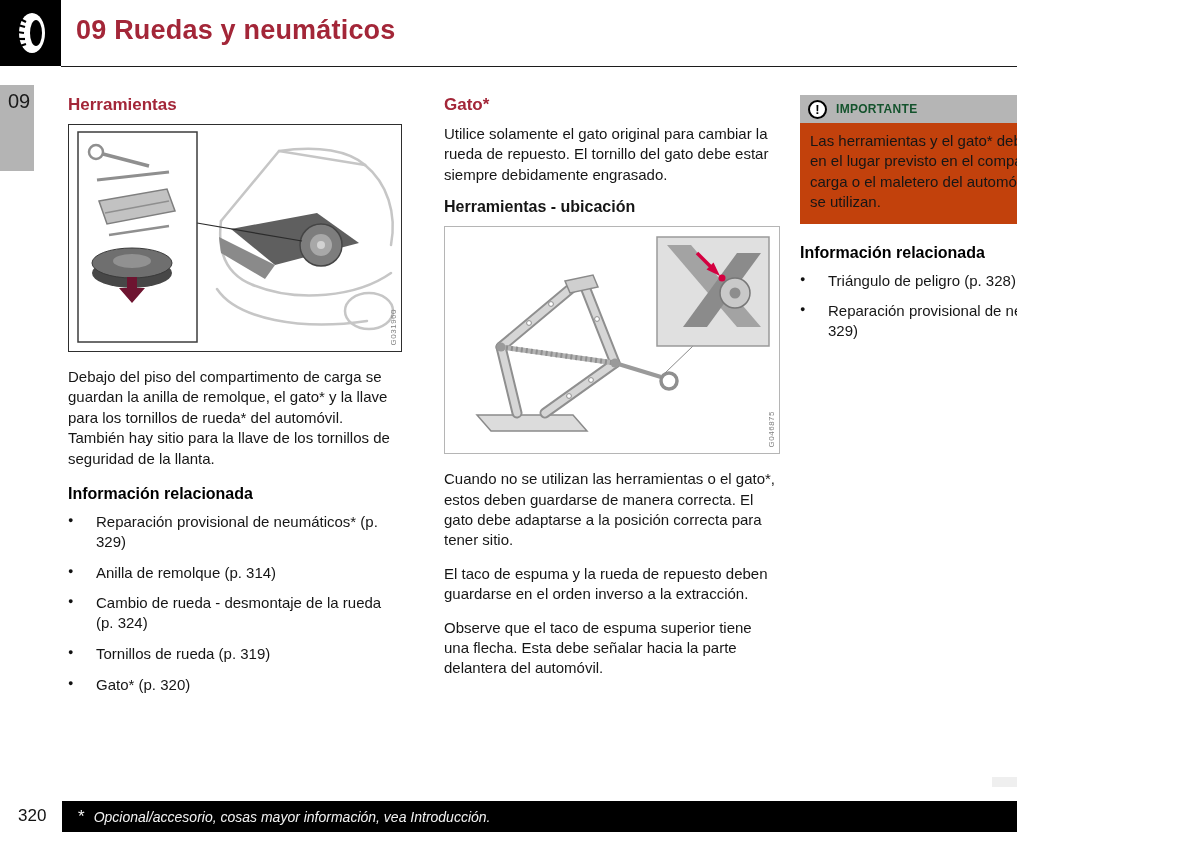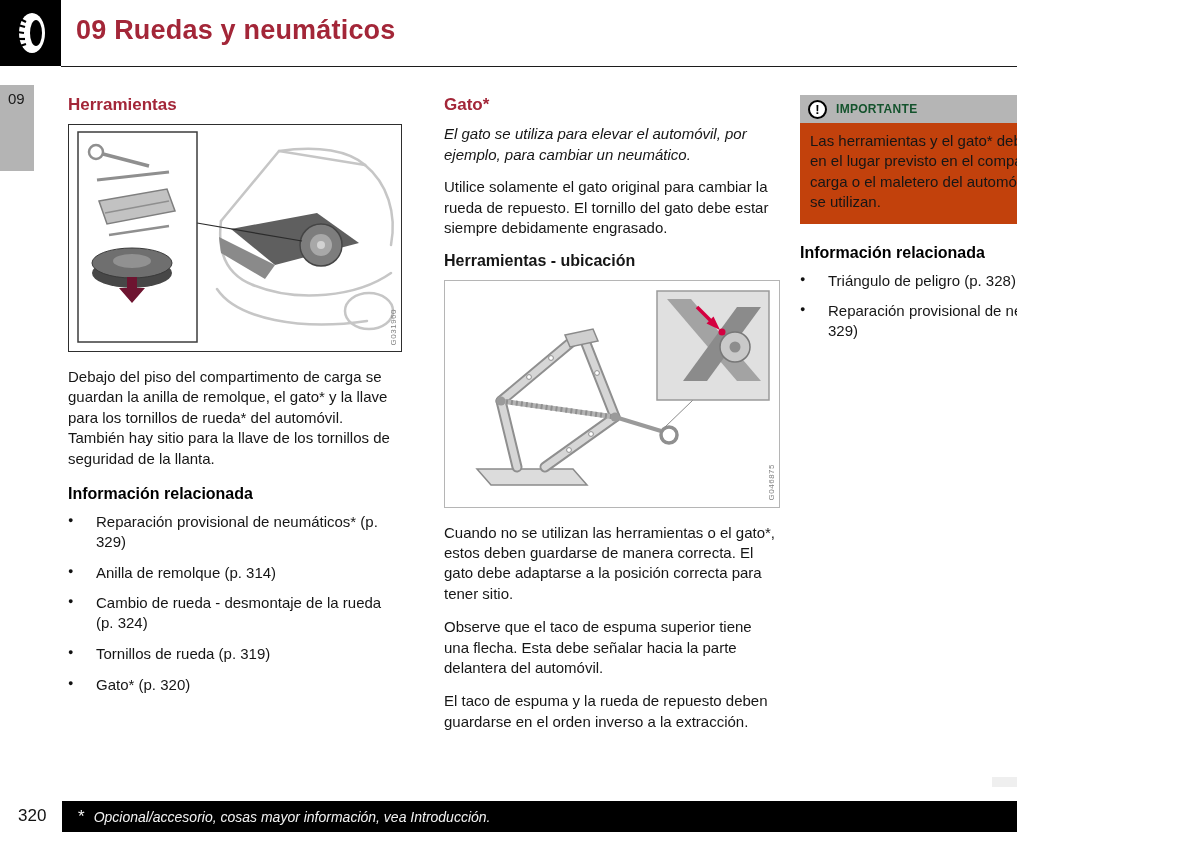--- a/index.html
+++ b/index.html
@@ -5,21 +5,21 @@
   * { margin:0; padding:0; box-sizing:border-box; }
   html,body { width:1200px; height:845px; background:#fff; font-family:"Liberation Sans",sans-serif; color:#161616; }
   .page { position:relative; width:1017px; height:845px; background:#fff; overflow:hidden; }
 
   
   .chapter-badge { position:absolute; left:0; top:0; width:61px; height:66px; background:#000; display:flex; align-items:center; justify-content:center; }
   .page-title { position:absolute; left:76px; top:15px; font-size:27px; font-weight:bold; color:#a32638; letter-spacing:.2px; }
   .header-rule { position:absolute; left:61px; top:66px; width:1139px; height:1px; background:#1c1c1c; }
 
   
-  .side-tab { position:absolute; left:0; top:85px; width:34px; height:86px; background:#b4b4b4; color:#1a1a1a; font-size:15px; padding:5px 0 0 8px; }
+  .side-tab { position:absolute; left:0; top:85px; width:34px; height:86px; background:#b4b4b4; color:#1a1a1a; font-size:20px; padding:5px 0 0 8px; }
 
   
   .col { position:absolute; top:95px; }
   .col1 { left:68px;  width:334px; }
   .col2 { left:444px; width:336px; }
   .col3 { left:800px; width:332px; }
 
   .red-heading { font-size:17px; color:#a32638; font-weight:bold; margin-bottom:9px; }
   .sub-heading { font-size:16px; font-weight:bold; margin:4px 0 10px 0; }
   .lead { font-style:italic; font-size:15px; line-height:1.38; margin-bottom:12px; }
@@ -138,21 +138,20 @@
       </li>
         <li class="bullet-item">
         <span class="dot">●</span>
         <span class="btext">Gato* (p. 320)</span>
       </li>
       </ul>
   </section>
 
   <section class="col col2">
     <h2 class="red-heading">Gato*</h2>
-    <p class="lead">El gato se utiliza para elevar el automóvil, por ejemplo, para cambiar un neumático.</p>
     <p class="body-p">Utilice solamente el gato original para cambiar la rueda de repuesto. El tornillo del gato debe estar siempre debidamente engrasado.</p>
 
     <h3 class="sub-heading">Herramientas - ubicación</h3>
 
     <figure class="fig fig2">
       <svg viewBox="0 0 334 226" preserveAspectRatio="none">
 
         <polygon points="32,188 128,188 142,204 46,204" fill="#dcdcdc" stroke="#8a8a8a" stroke-width="1.5"></polygon>
 
         <g stroke="#8f8f8f" stroke-width="11" stroke-linecap="round">
@@ -198,22 +197,22 @@
         <circle cx="290" cy="66" r="15" fill="#c9c9c9" stroke="#777777" stroke-width="1.5"></circle>
         <circle cx="290" cy="66" r="5.5" fill="#8d8d8d"></circle>
         <circle cx="277" cy="51" r="3.5" fill="#d40040"></circle>
         <line x1="252" y1="26" x2="266" y2="40" stroke="#d40040" stroke-width="3.5"></line>
         <polygon points="275,49 261.5,42.5 268.5,35.5" fill="#d40040"></polygon>
       </svg>
       <span class="figcode">G046875</span>
     </figure>
 
     <p class="body-p">Cuando no se utilizan las herramientas o el gato*, estos deben guardarse de manera correcta. El gato debe adaptarse a la posición correcta para tener sitio.</p>
+    <p class="body-p">El taco de espuma y la rueda de repuesto deben guardarse en el orden inverso a la extracción.</p>
     <p class="body-p">Observe que el taco de espuma superior tiene una flecha. Esta debe señalar hacia la parte delantera del automóvil.</p>
-    <p class="body-p">El taco de espuma y la rueda de repuesto deben guardarse en el orden inverso a la extracción.</p>
   </section>
 
   <section class="col col3">
     <aside class="important-box">
       <div class="important-header">
         <span class="important-icon">
           <span>!</span>
         </span>
         <span class="important-title">IMPORTANTE</span>
       </div>

